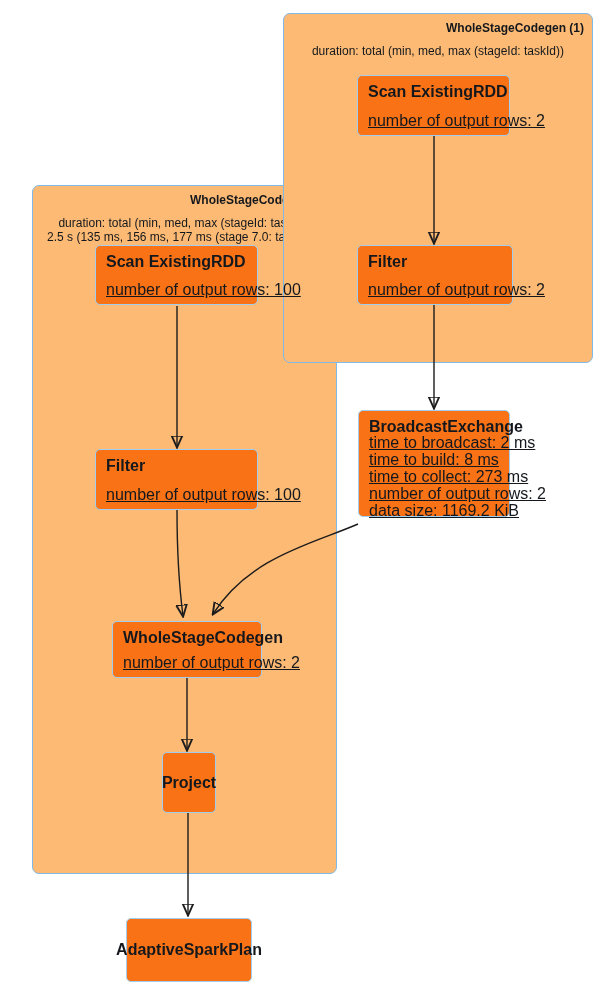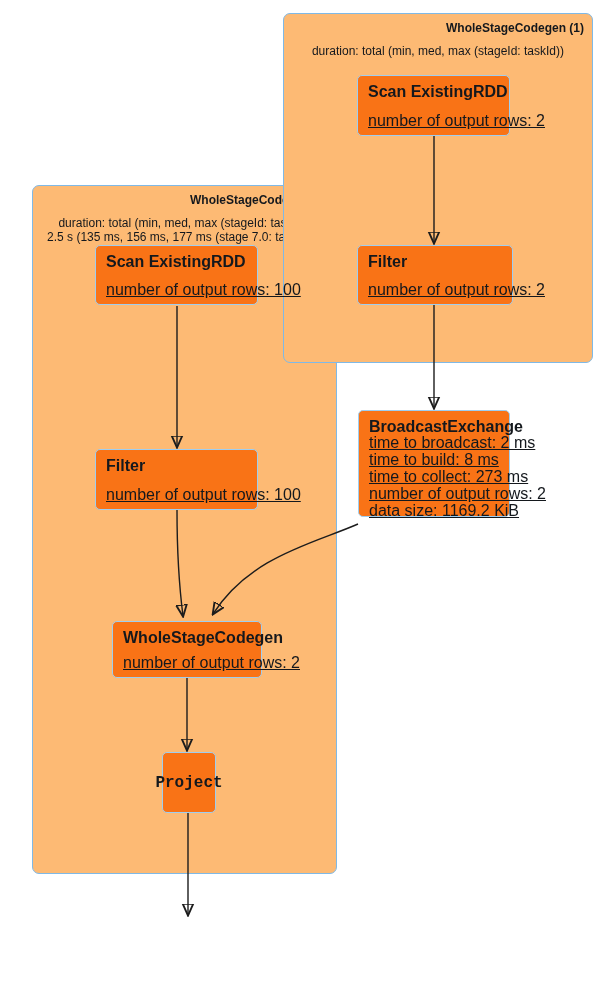--- a/index.html
+++ b/index.html
@@ -16,21 +16,21 @@
   
   svg.edges{position:absolute;left:0;top:0;width:614px;height:997px;z-index:3;pointer-events:none;}
   svg.edges path{fill:none;stroke:#1c1c1c;stroke-width:1.4px;}
 
   
   .node{position:absolute;z-index:4;background:#f97316;border:1px solid #9fcef0;border-radius:5px;box-sizing:border-box;
         display:flex;flex-direction:column;justify-content:space-between;
         padding:9px 10px 6px 10px;font-size:16px;white-space:nowrap;}
   .node-title{font-weight:700;line-height:14px;}
   .metric{line-height:17px;text-decoration:underline;}
-  .node-center{justify-content:center;align-items:center;padding:0;font-family:Liberation Mono, monospace;}
+  .node-center{justify-content:center;align-items:center;padding:0;}
 
   .n-scan-left {left:95px; top:245px;width:163px;height:60px;}
   .n-filter-left {left:95px; top:449px;width:163px;height:61px;}
   .n-scan-right {left:357px;top:75px; width:153px;height:61px;}
   .n-filter-right{left:357px;top:245px;width:156px;height:60px;}
   .n-bexchange {left:358px;top:410px;width:152px;height:107px;}
   .n-bhj {left:112px;top:621px;width:150px;height:57px;}
   .n-project {left:162px;top:752px;width:54px; height:61px;}
   .n-asp {left:126px;top:918px;width:126px;height:64px;}
 </style>
@@ -102,14 +102,17 @@
 
   <div class="node n-bhj">
     <div class="node-title">WholeStageCodegen</div>
     <div class="metric">number of output rows: 2</div>
   </div>
 
   <div class="node node-center n-project">
     <div class="node-title">Project</div>
   </div>
 
+  <div class="node node-center n-asp">
+    <div class="node-title">AdaptiveSparkPlan</div>
+  </div>
 
 </div>
 
 </body></html>

